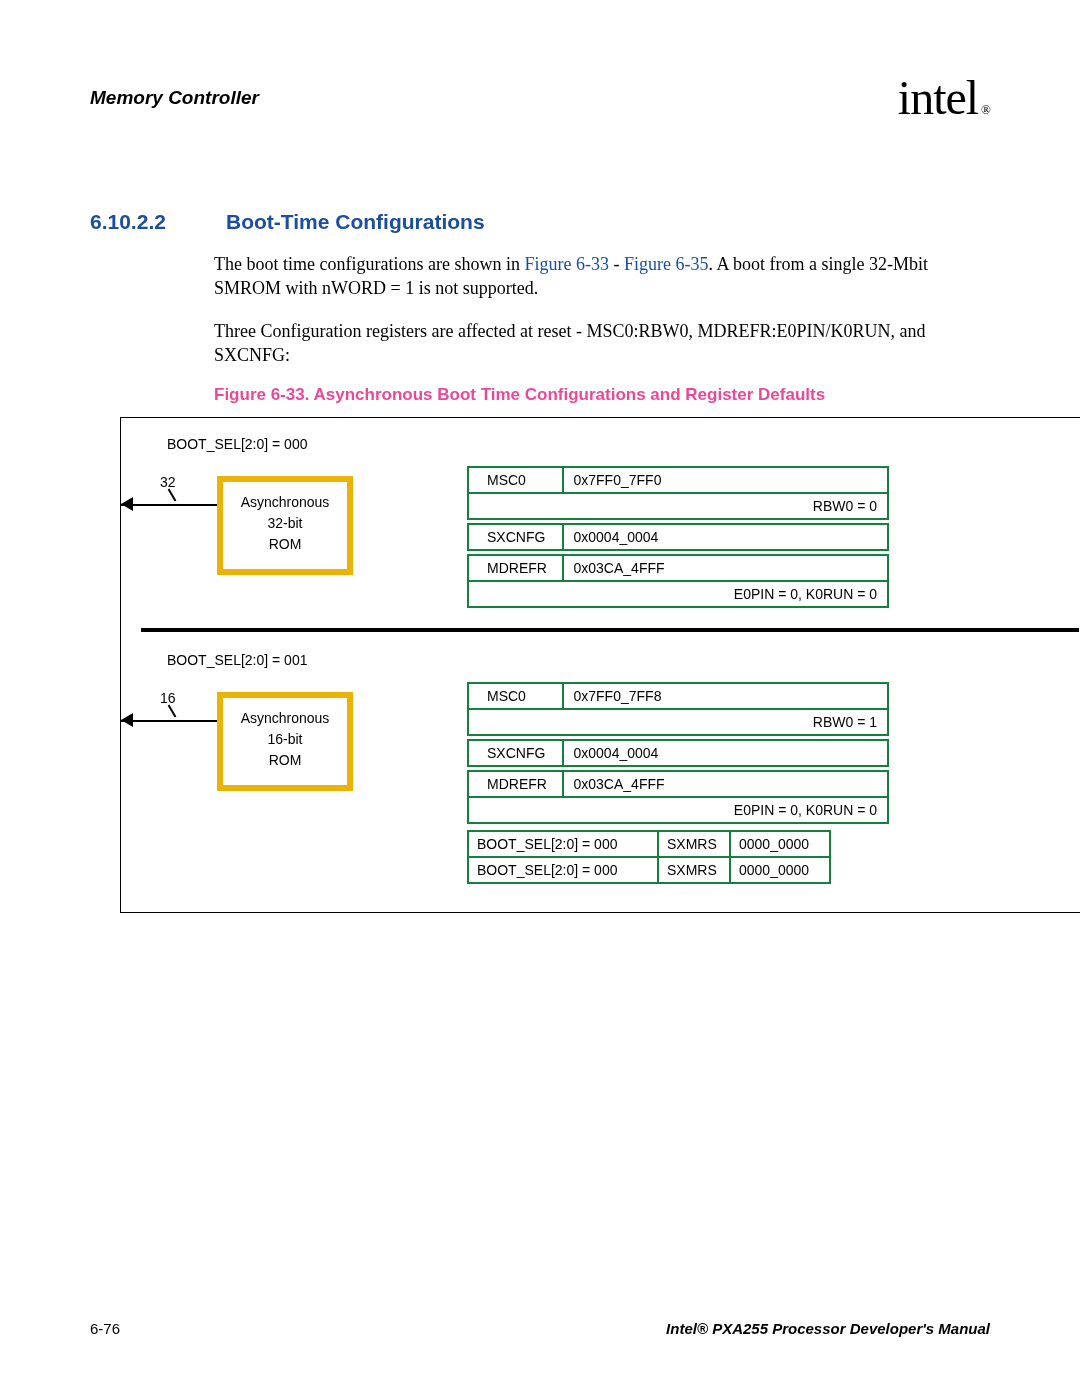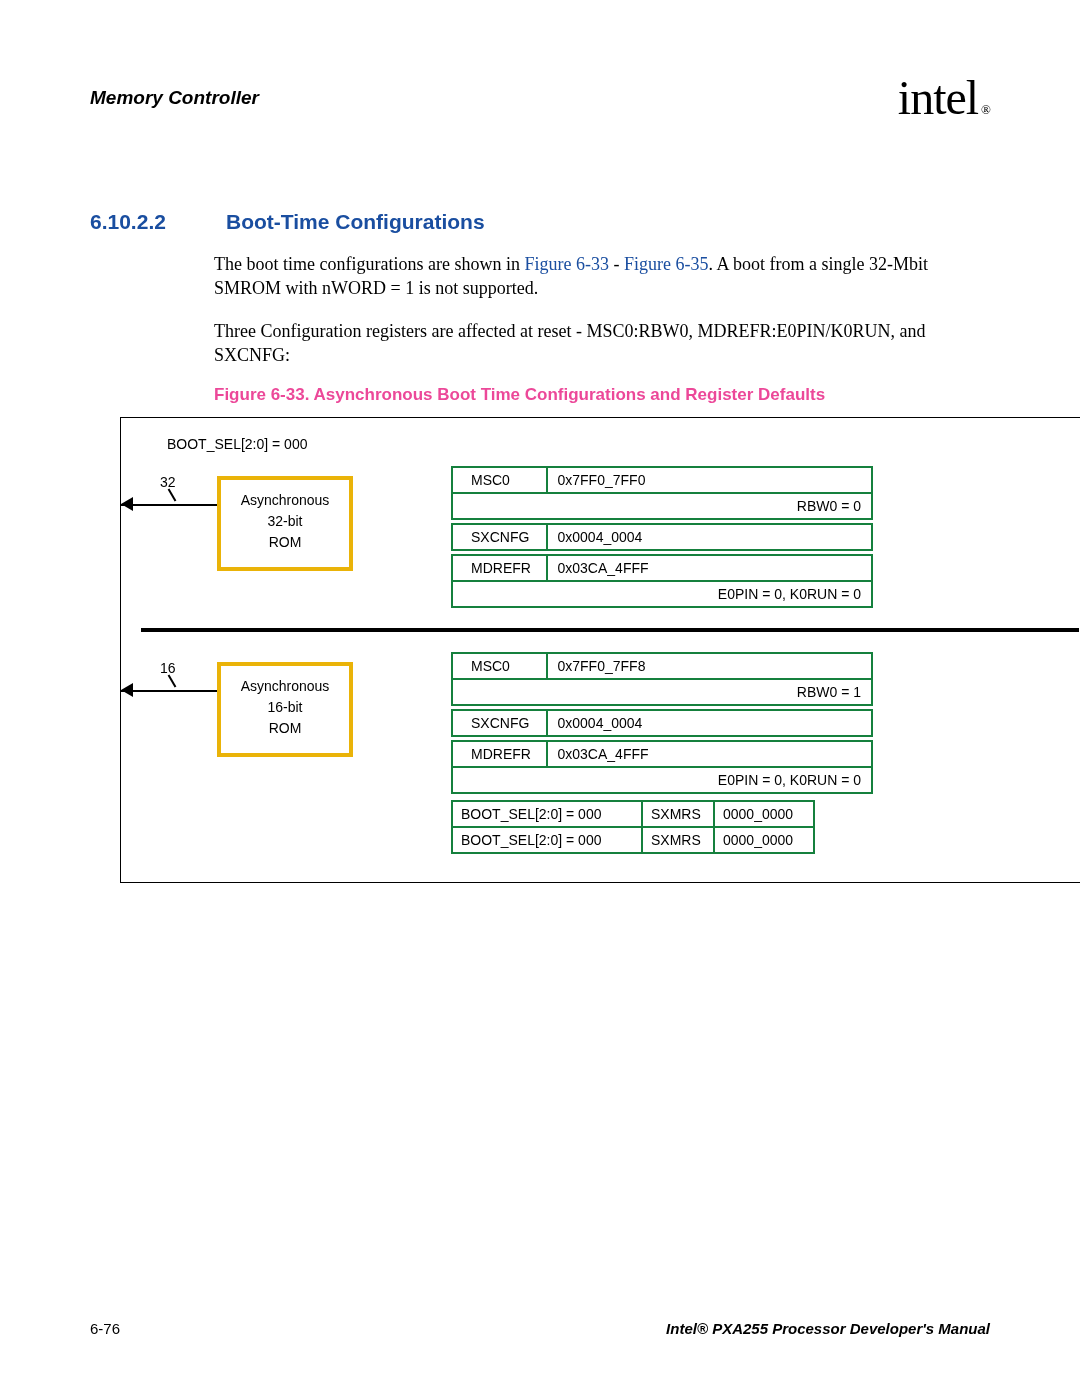--- a/index.html
+++ b/index.html
@@ -69,21 +69,21 @@
   }
   .bootsel-label {
     font-family: Arial, Helvetica, sans-serif;
     font-size: 14px;
     margin-bottom: 14px;
     margin-left: 16px;
   }
   .config-row {
     display: flex;
     align-items: flex-start;
-    gap: 0;
+    gap: 16px;
     position: relative;
   }
   .left-block {
     display: flex;
     align-items: center;
     position: relative;
     width: 280px;
     padding-top: 10px;
   }
   .arrow-line {
@@ -109,21 +109,21 @@
     transform: rotate(60deg);
     transform-origin: center;
   }
   .bus-num {
     position:absolute;
     left:9px; top:8px;
     font-family: Arial, Helvetica, sans-serif;
     font-size: 14px;
   }
   .rom-box {
-    border: 4px solid #eab308;
+    border: 6px solid #eab308;
     width: 136px;
     padding: 10px 6px 14px 6px;
     text-align: center;
     font-family: Arial, Helvetica, sans-serif;
     font-size: 14px;
     line-height: 1.5;
     margin-left: 66px;
   }
   .reg-table {
     margin-left: 20px;
@@ -223,20 +223,21 @@
           </tr>
       <tr>
             <td class="wide-cell" colspan="2">E0PIN = 0, K0RUN = 0</td>
           </tr>
     </tbody>
       </table>
   </div>
 
   <hr class="divider">
 
+  <div class="bootsel-label">BOOT_SEL[2:0] = 001</div>
   <div class="config-row">
     <div class="left-block">
       <div class="arrow-head"></div>
       <div class="arrow-line"></div>
       <div class="bus-tick"></div>
       <div class="bus-num">16</div>
       <div class="rom-box">
         <div>Asynchronous</div>
         <div>16-bit</div>
         <div>ROM</div>

